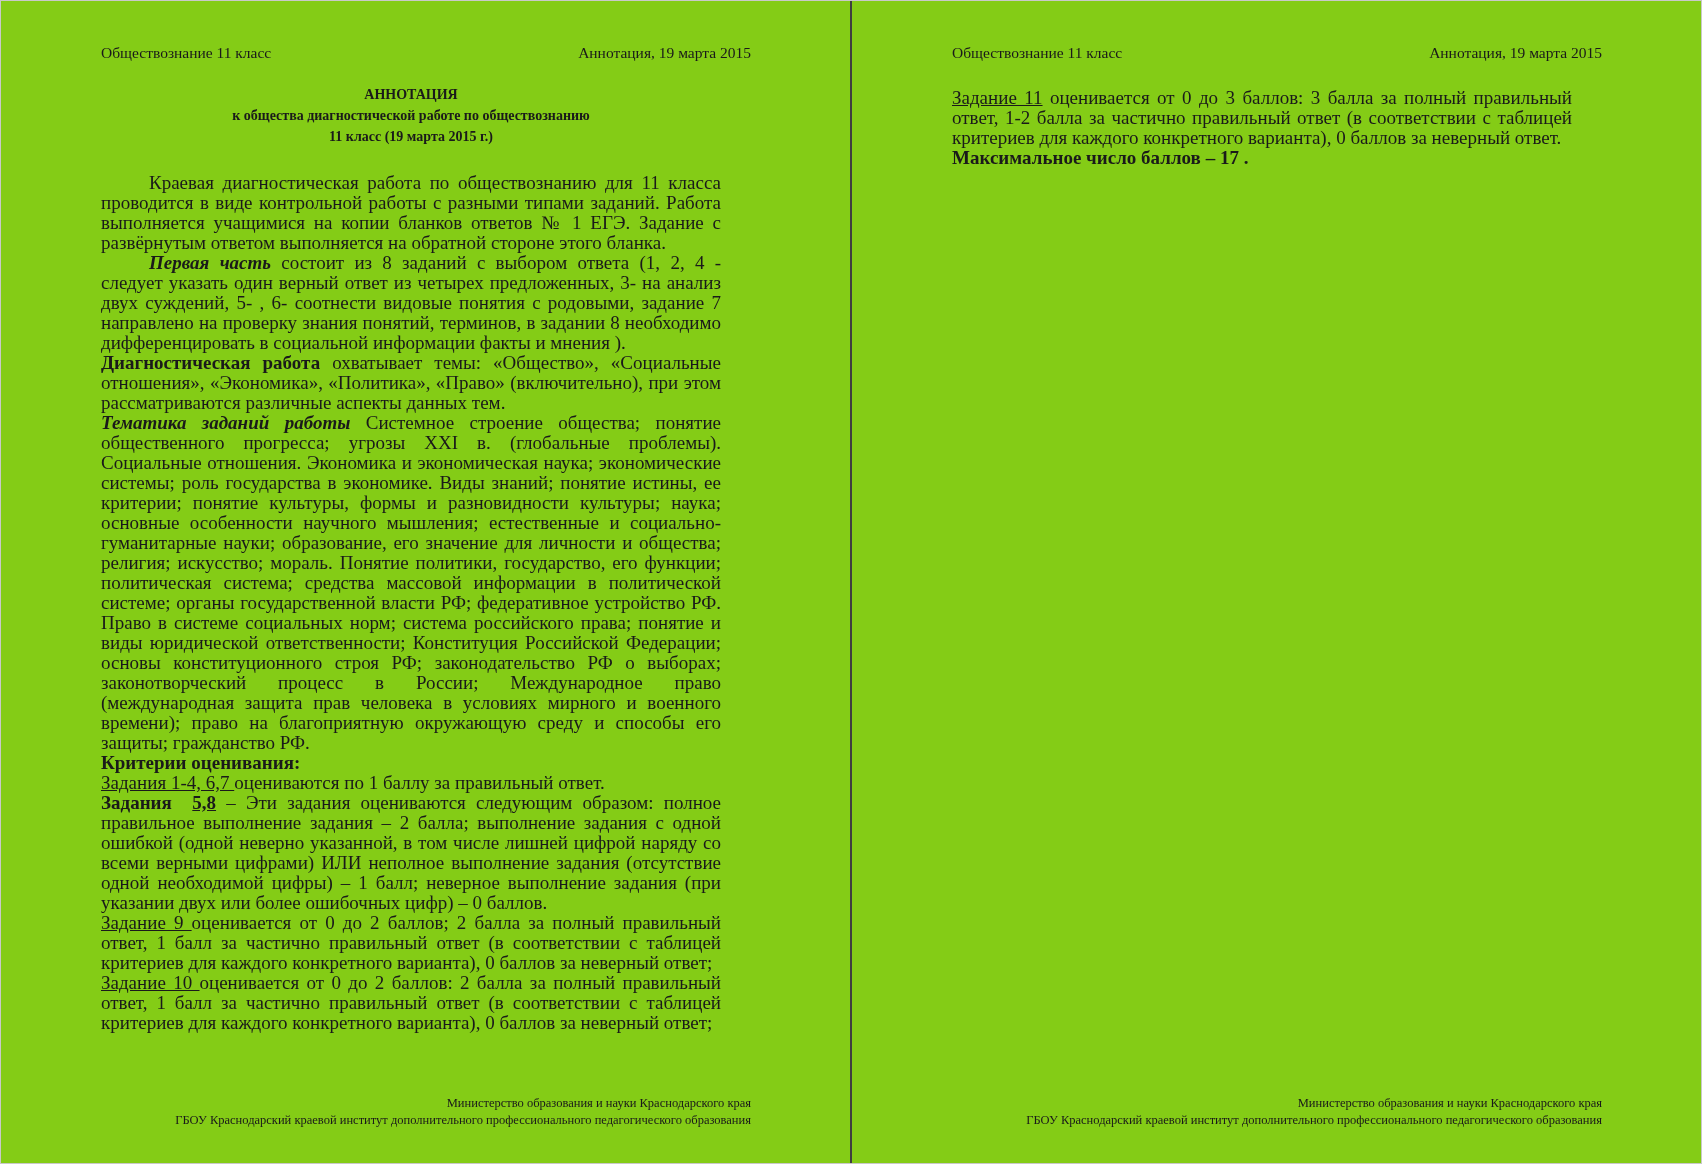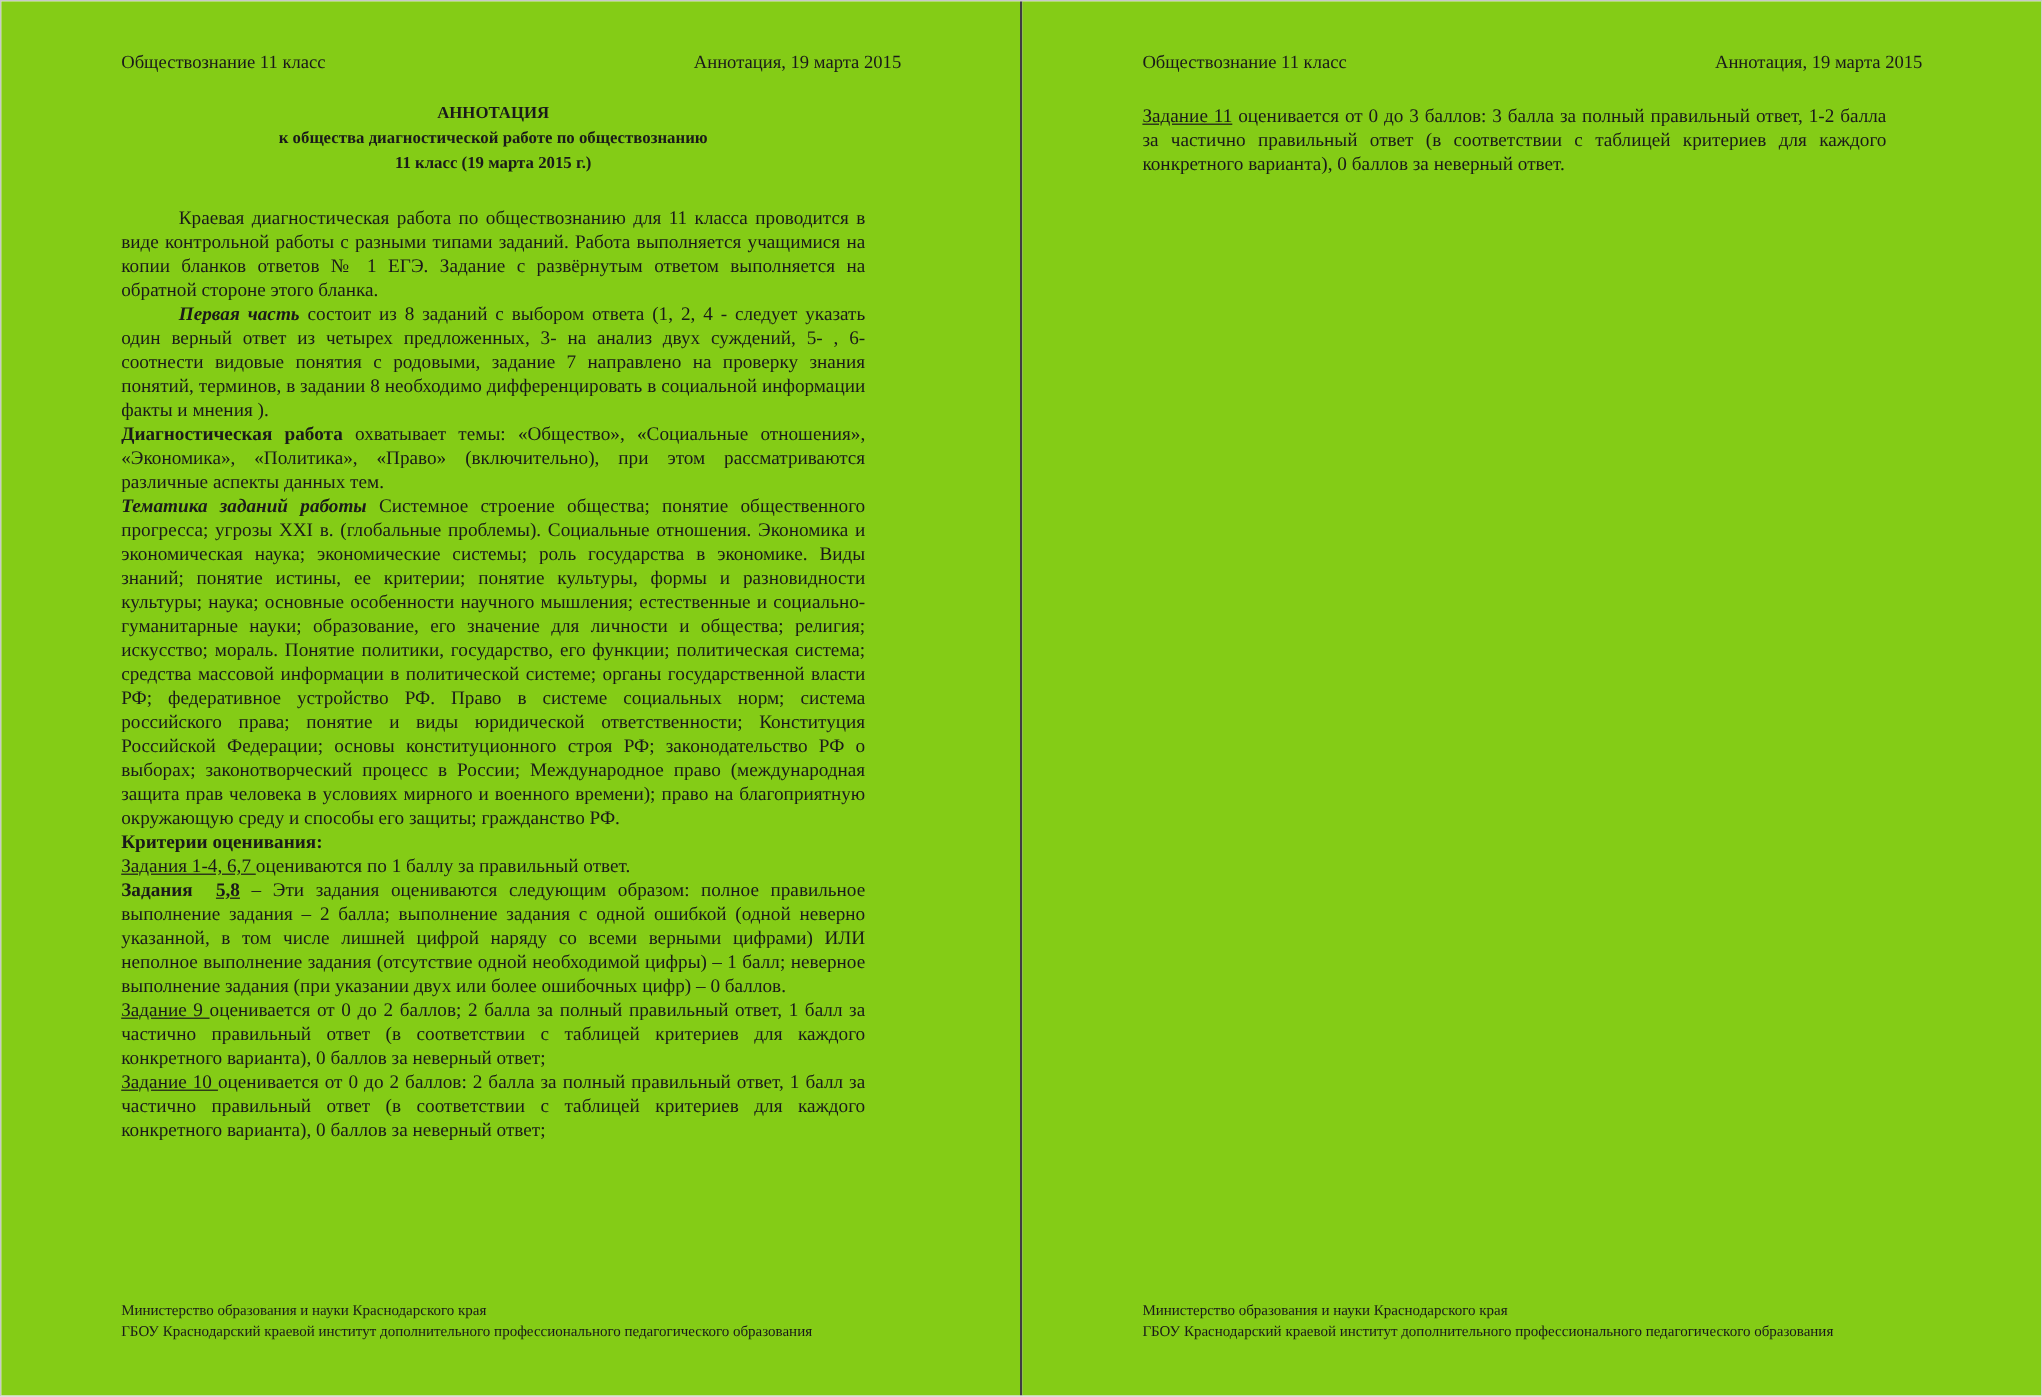--- a/index.html
+++ b/index.html
@@ -45,33 +45,33 @@
     margin-top: 22px;
     text-align: center;
     font-weight: bold;
     font-size: 14px;
     line-height: 21px;
   }
   .body-block { margin-top: 26px; }
   .body-block .para {
     margin: 0;
     text-align: justify;
-    font-size: 16px;
+    font-size: 19px;
     line-height: 20px;
   }
   .para.indent { text-indent: 48px; }
   .b { font-weight: bold; }
   .i { font-style: italic; }
   .u { text-decoration: underline; }
   .page-footer {
     position: absolute;
-    bottom: 45px;
+    bottom: 34px;
     left: 100px;
     width: 650px;
-    text-align: left;
+    text-align: right;
     font-size: 12.5px;
     line-height: 17px;
     white-space: nowrap;
   }
 </style>
 </head>
 <body>
 
 <div class="canvas">
 
@@ -107,20 +107,21 @@
   <div class="page-divider"></div>
 
   <div class="page">
     <div class="page-header">
       <span>Обществознание 11 класс</span>
       <span>Аннотация, 19 марта 2015</span>
     </div>
     <div class="content">
       <div class="body-block">
           <p class="para"><span class="u">Задание 11</span><span> оценивается от 0 до 3 баллов: 3 балла за полный правильный ответ, 1-2 балла за частично правильный ответ (в соответствии с таблицей критериев для каждого конкретного варианта), 0 баллов за неверный ответ.</span></p>
+          <p class="para"><span class="b">Максимальное число баллов – 17 .</span></p>
         </div>
     </div>
     <div class="page-footer">
       <div>Министерство образования и науки Краснодарского края</div>
       <div>ГБОУ Краснодарский краевой институт дополнительного профессионального педагогического образования</div>
     </div>
   </div>
 
 </div>
 

